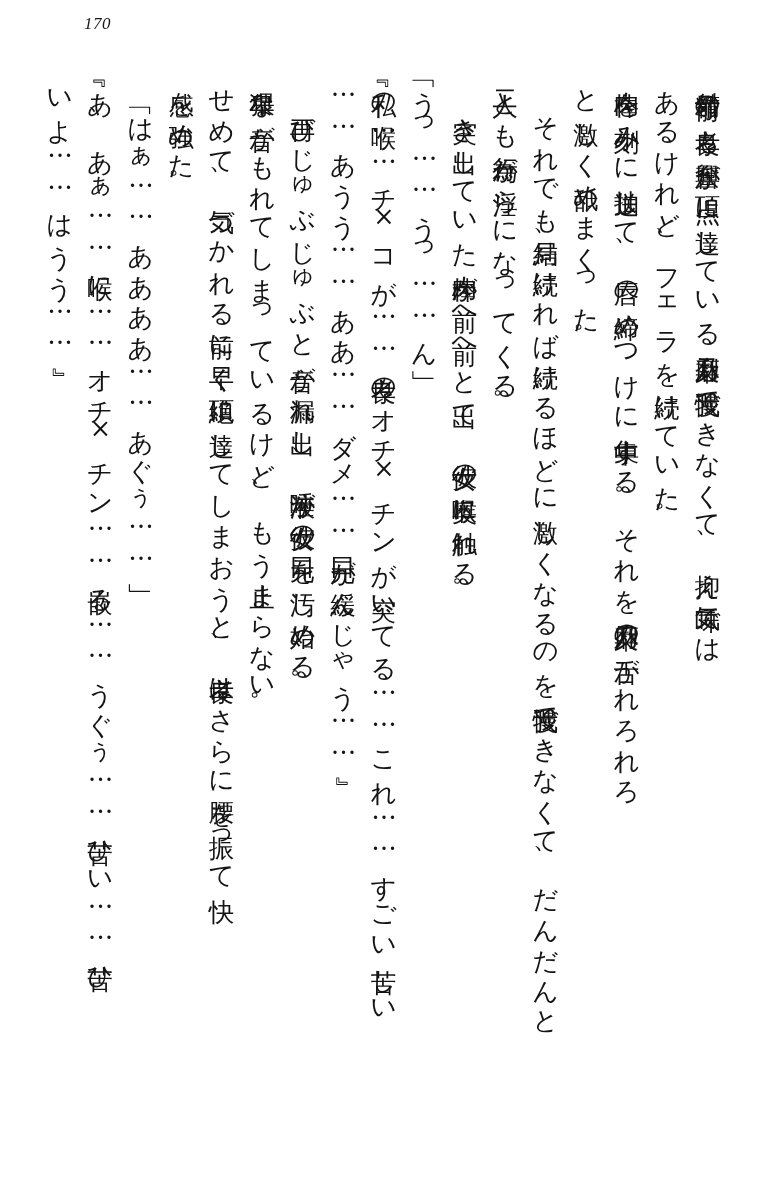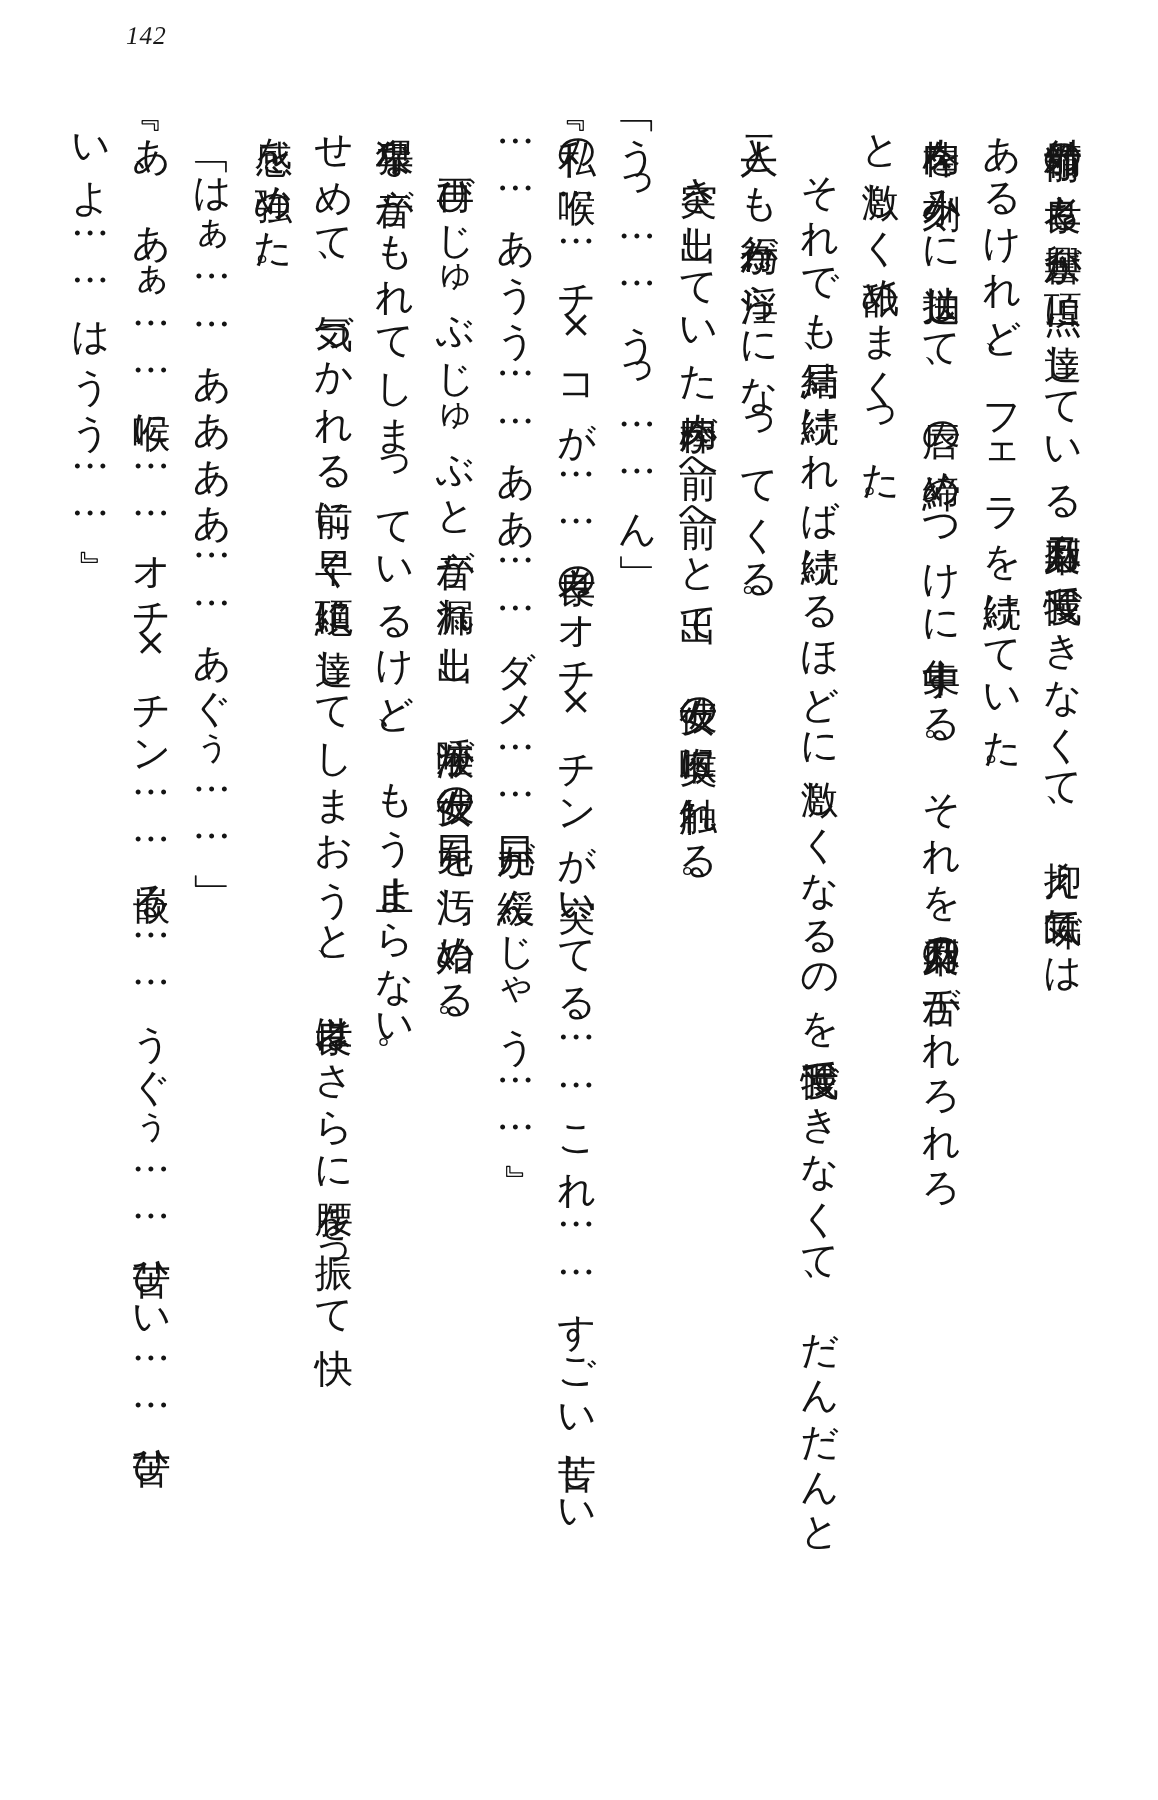--- a/index.html
+++ b/index.html
@@ -59,21 +59,21 @@
     font-feature-settings: "vert" 1;
   }
   .vline.indent {
     padding-top: 27px;
   }
 </style>
 </head>
 <body>
 
 <div class="page">
-  <div class="page-number">142</div>
+  <div class="page-number">170</div>
   <div class="text-block" id="body-text">
       <div class="vline">射精寸前の良孝も興奮が頂点に達している麻梨乃も我慢できなくて、抑え気味では</div>
       <div class="vline">あるけれど、フェラを続けていた。</div>
       <div class="vline">肉棒を小刻みに抽送して、唇の締めつけに集中する。それを麻梨乃の舌がれろれろ</div>
       <div class="vline">と激しく舐めまくった。</div>
       <div class="vline indent">それでも結局、続ければ続けるほどに激しくなるのを我慢できなくて、だんだんと</div>
       <div class="vline">二人とも行為が淫らになってくる。</div>
       <div class="vline indent">突き出していた肉棒が前へ前へと出て、彼女の喉奥に触れる。</div>
       <div class="vline">「うっ……うっ……ん」</div>
       <div class="vline">『私の喉……チ×コが……良孝のオチ×チンが突いてる……これ……すごい苦しい</div>

